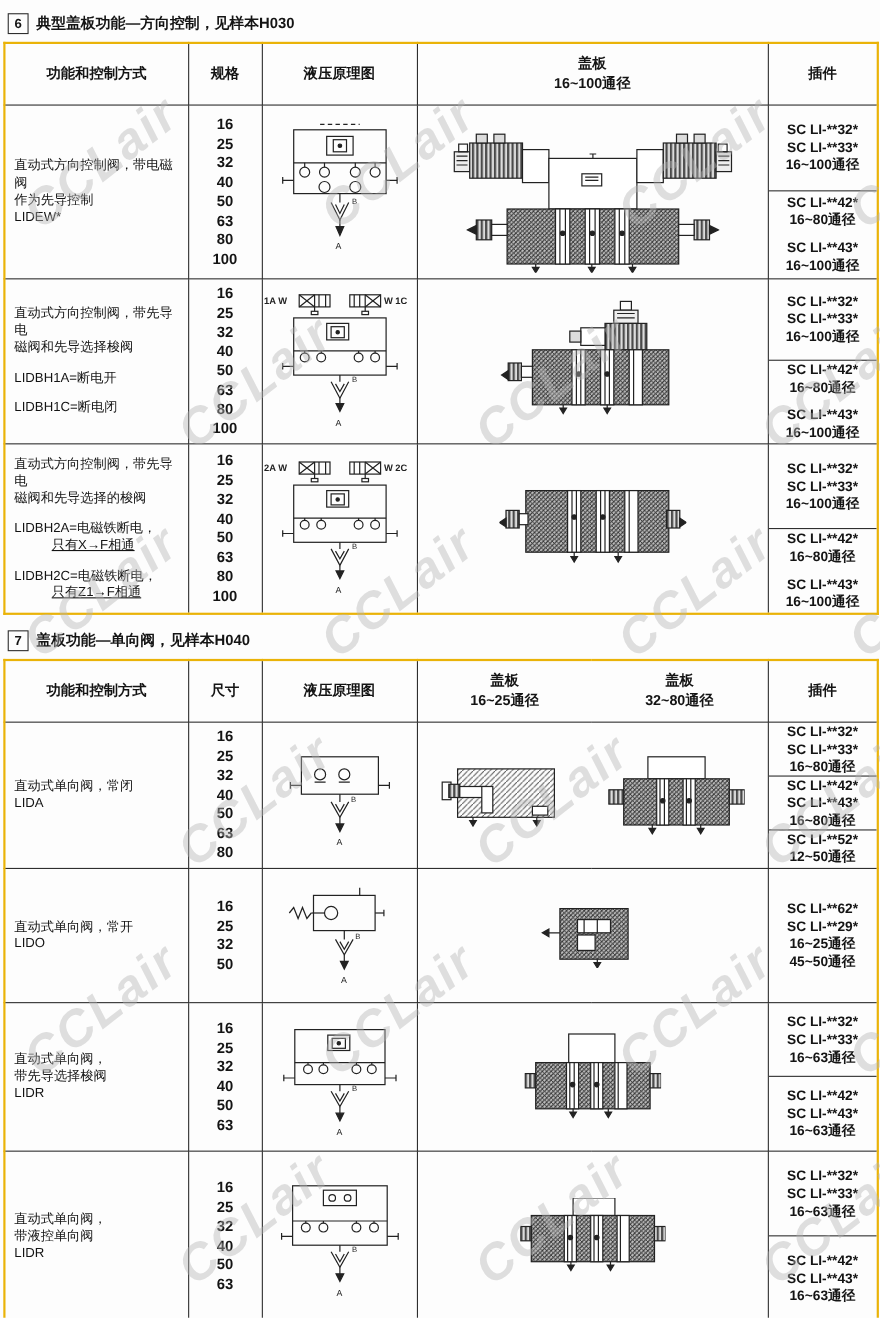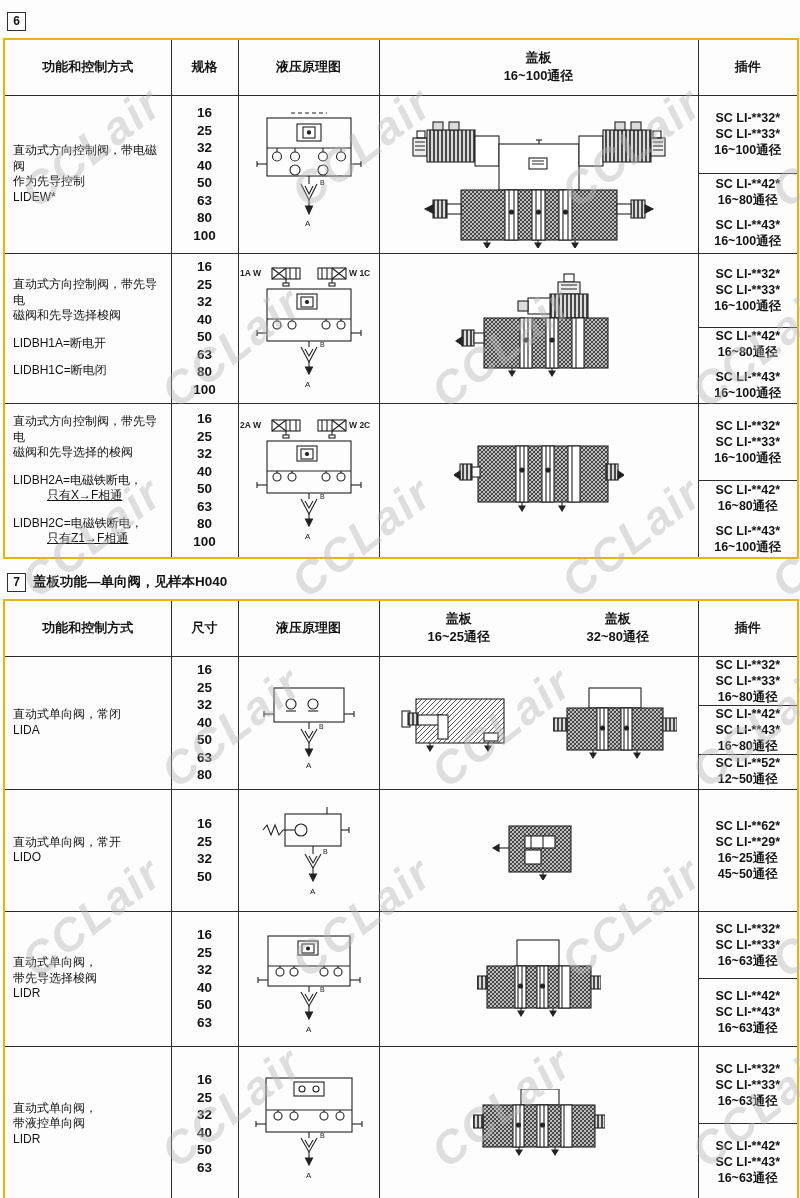--- a/index.html
+++ b/index.html
@@ -56,20 +56,21 @@
       <rect width="4" height="8" fill="#dcdcdc"></rect>
       <rect width="2" height="8" fill="#4a4a4a"></rect>
     </pattern>
   </defs>
 </svg>
 
 <div id="content">
 
   <div class="sec-title">
     <span class="numbox">6</span>
+    <span class="sec-text">典型盖板功能—方向控制，见样本H030</span>
   </div>
 
   <table class="t">
     <colgroup>
         <col style="width:167px">
         <col style="width:67px">
         <col style="width:141px">
         <col style="width:319px">
         <col style="width:100px">
       </colgroup>

